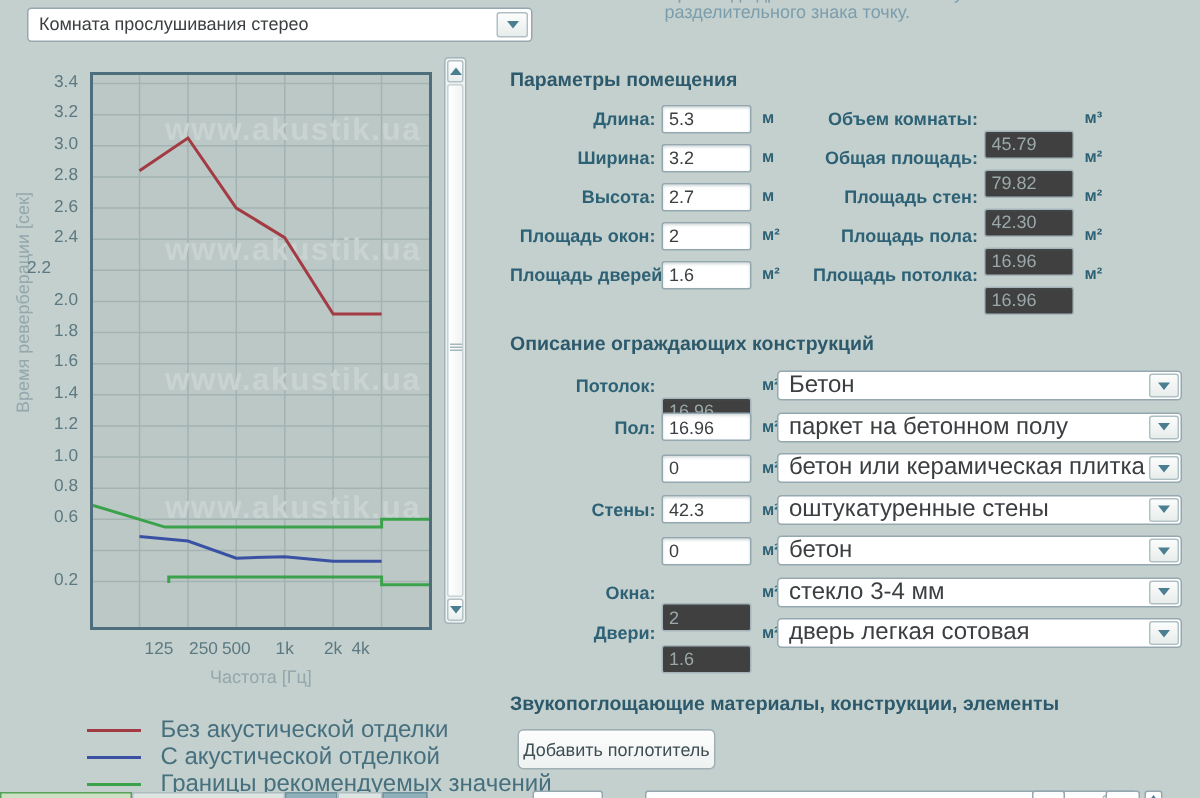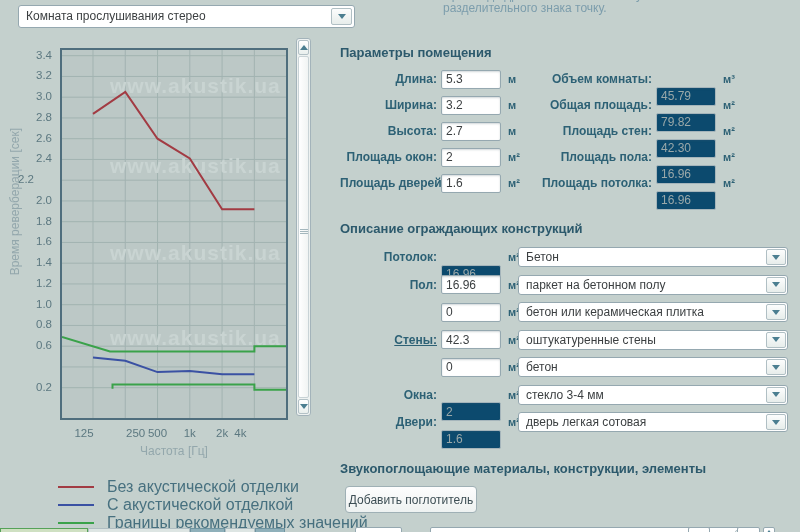--- a/index.html
+++ b/index.html
@@ -31,25 +31,25 @@
   .vs-thumb { position:absolute; left:1px; right:1px; top:17px; bottom:17px; background:linear-gradient(90deg,#ffffff,#f1f4f3); border:1px solid #c9d3d6; border-radius:2px; }
   .vs-grip { position:absolute; left:50%; top:172px; transform:translateX(-50%); width:8px; }
   .vs-grip div { height:1px; background:#a4b7bd; margin-bottom:1px; }
 
   
   .section-title { position:absolute; font-size:13px; font-weight:bold; color:#2c596c; white-space:nowrap; }
   .rows { position:absolute; display:flex; flex-direction:column; }
   .field-row { display:flex; align-items:center; height:20px; position:relative; }
   .f-label { font-weight:bold; color:#2d6175; font-size:12px; text-align:right; white-space:nowrap; }
   .f-input { height:19px; width:60px; border:1px solid #95a8b0; border-radius:2px; background:#fff; box-shadow:inset 0 1px 2px rgba(90,110,120,.28); font-family:"Liberation Sans","DejaVu Sans",sans-serif; font-size:12px; color:#3b3f41; padding:0 4px; margin-left:4px; }
-  .f-input:disabled, .f-input.dis { background:#0c4a6e; color:#9aa8a9; border-color:#a5b5bb; box-shadow:inset 0 1px 2px rgba(90,110,120,.15);margin-top:34px; }
+  .f-input:disabled, .f-input.dis { background:#404040; color:#9aa8a9; border-color:#a5b5bb; box-shadow:inset 0 1px 2px rgba(90,110,120,.15);margin-top:34px; }
   .f-unit { font-weight:bold; color:#2d6175; font-size:11px; margin-left:7px; white-space:nowrap; }
 
   .sel { position:absolute; right:0; top:0; width:270px; height:20px; background:#fff; border:1px solid #95a8b0; border-radius:3px; }
-  .sel-text { display:block; line-height:18px; padding:0 26px 0 7px; font-size:12px; color:#3b3f41; white-space:nowrap; overflow:hidden; }
+  .sel-text { display:block; line-height:18px; padding:0 26px 0 7px; font-size:16px; color:#3b3f41; white-space:nowrap; overflow:hidden; }
   .sel-btn { position:absolute; right:1px; top:1px; width:20px; height:16px; background:linear-gradient(#fcfdfd,#e7edeb); border:1px solid #b0bfc4; border-radius:2px; display:flex; align-items:center; justify-content:center; }
 
   .btn-add { position:absolute; left:345px; top:486px; width:132px; height:27px; background:linear-gradient(#fdfdfd,#eef2f1); border:1px solid #9fb0b5; border-radius:4px; font-size:12px; color:#3d4e54; display:flex; align-items:center; justify-content:center; }
 
   
   .legend { position:absolute; left:58px; top:478px; }
   .legend-row { display:flex; align-items:center; height:18px; }
   .legend-swatch { width:36px; height:2px; margin-right:13px; }
   .legend-label { font-size:16px; color:#47707f; white-space:nowrap; }
 
@@ -126,21 +126,21 @@
         <text x="48" y="123" fill="#c9d4d2" font-size="21" font-weight="bold" font-family="Liberation Sans, DejaVu Sans, sans-serif" letter-spacing="1">www.akustik.ua</text>
         <text x="48" y="210" fill="#c9d4d2" font-size="21" font-weight="bold" font-family="Liberation Sans, DejaVu Sans, sans-serif" letter-spacing="1">www.akustik.ua</text>
         <text x="48" y="295" fill="#c9d4d2" font-size="21" font-weight="bold" font-family="Liberation Sans, DejaVu Sans, sans-serif" letter-spacing="1">www.akustik.ua</text>
         <polyline points="0.0,286.9 48.0,301.4 192.4,301.4 192.4,296.2 224.0,296.2" fill="none" stroke="#3aa24a" stroke-width="2"></polyline>
         <polyline points="50.5,338.7 50.5,334.6 192.4,334.6 192.4,339.8 224.0,339.8" fill="none" stroke="#3aa24a" stroke-width="2"></polyline>
         <polyline points="31.0,307.6 63.3,310.7 95.5,322.1 127.8,321.1 160.1,324.2 192.4,324.2" fill="none" stroke="#3a51a3" stroke-width="2"></polyline>
         <polyline points="31.0,63.8 63.3,42.0 95.5,88.7 127.8,108.4 160.1,159.3 192.4,159.3" fill="none" stroke="#a23b43" stroke-width="2"></polyline>
       </svg>
   </div>
   <div id="x-ticks">
-      <span class="tick" style="top: 427px; width: 40px; text-align: center; left: 64px;">125</span>
+      <span class="tick" style="top: 427px; width: 40px; text-align: center; left: 86px;">125</span>
       <span class="tick" style="top: 427px; width: 40px; text-align: right; left: 105.27px;">250</span>
       <span class="tick" style="top: 427px; width: 40px; text-align: center; left: 137.54px;">500</span>
       <span class="tick" style="top: 427px; width: 40px; text-align: center; left: 169.81px;">1k</span>
       <span class="tick" style="top: 427px; width: 40px; text-align: center; left: 202.08px;">2k</span>
       <span class="tick" style="top: 427px; width: 40px; text-align: left; left: 234.35px;">4k</span>
     </div>
   <div class="x-axis-title">Частота [Гц]</div>
 
   <div class="vscroll">
     <div class="vs-btn vs-up">
@@ -246,21 +246,21 @@
       <input class="f-input" value="0" style="">
       <span class="f-unit">м²</span>
       <div class="sel">
         <span class="sel-text">бетон или керамическая плитка</span>
         <span class="sel-btn">
             <span class="tri-down"></span>
           </span>
       </div>
     </div>
     <div class="field-row">
-      <span class="f-label" style="width:97px;text-decoration:underline;">Стены:</span>
+      <span class="f-label" style="width:97px;">Стены:</span>
       <input class="f-input" value="42.3" style="">
       <span class="f-unit">м²</span>
       <div class="sel">
         <span class="sel-text">оштукатуренные стены</span>
         <span class="sel-btn">
             <span class="tri-down"></span>
           </span>
       </div>
     </div>
     <div class="field-row">

